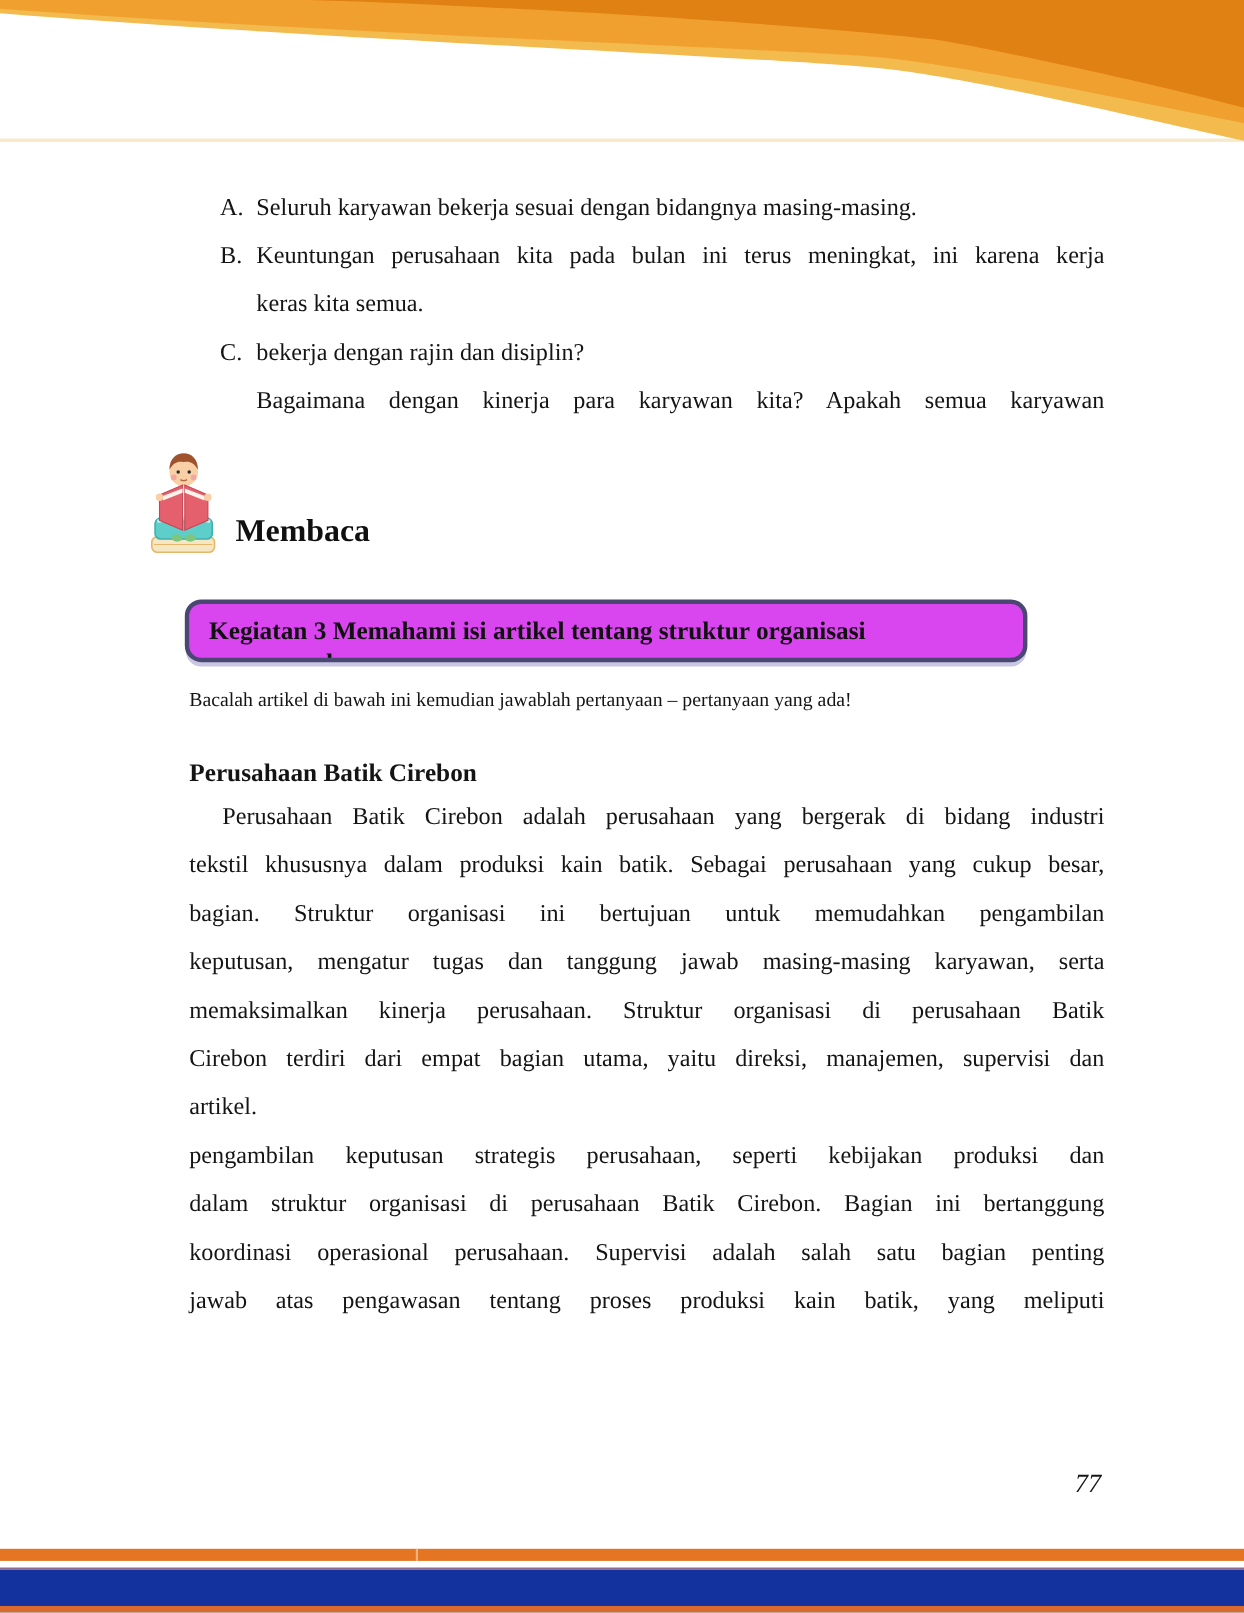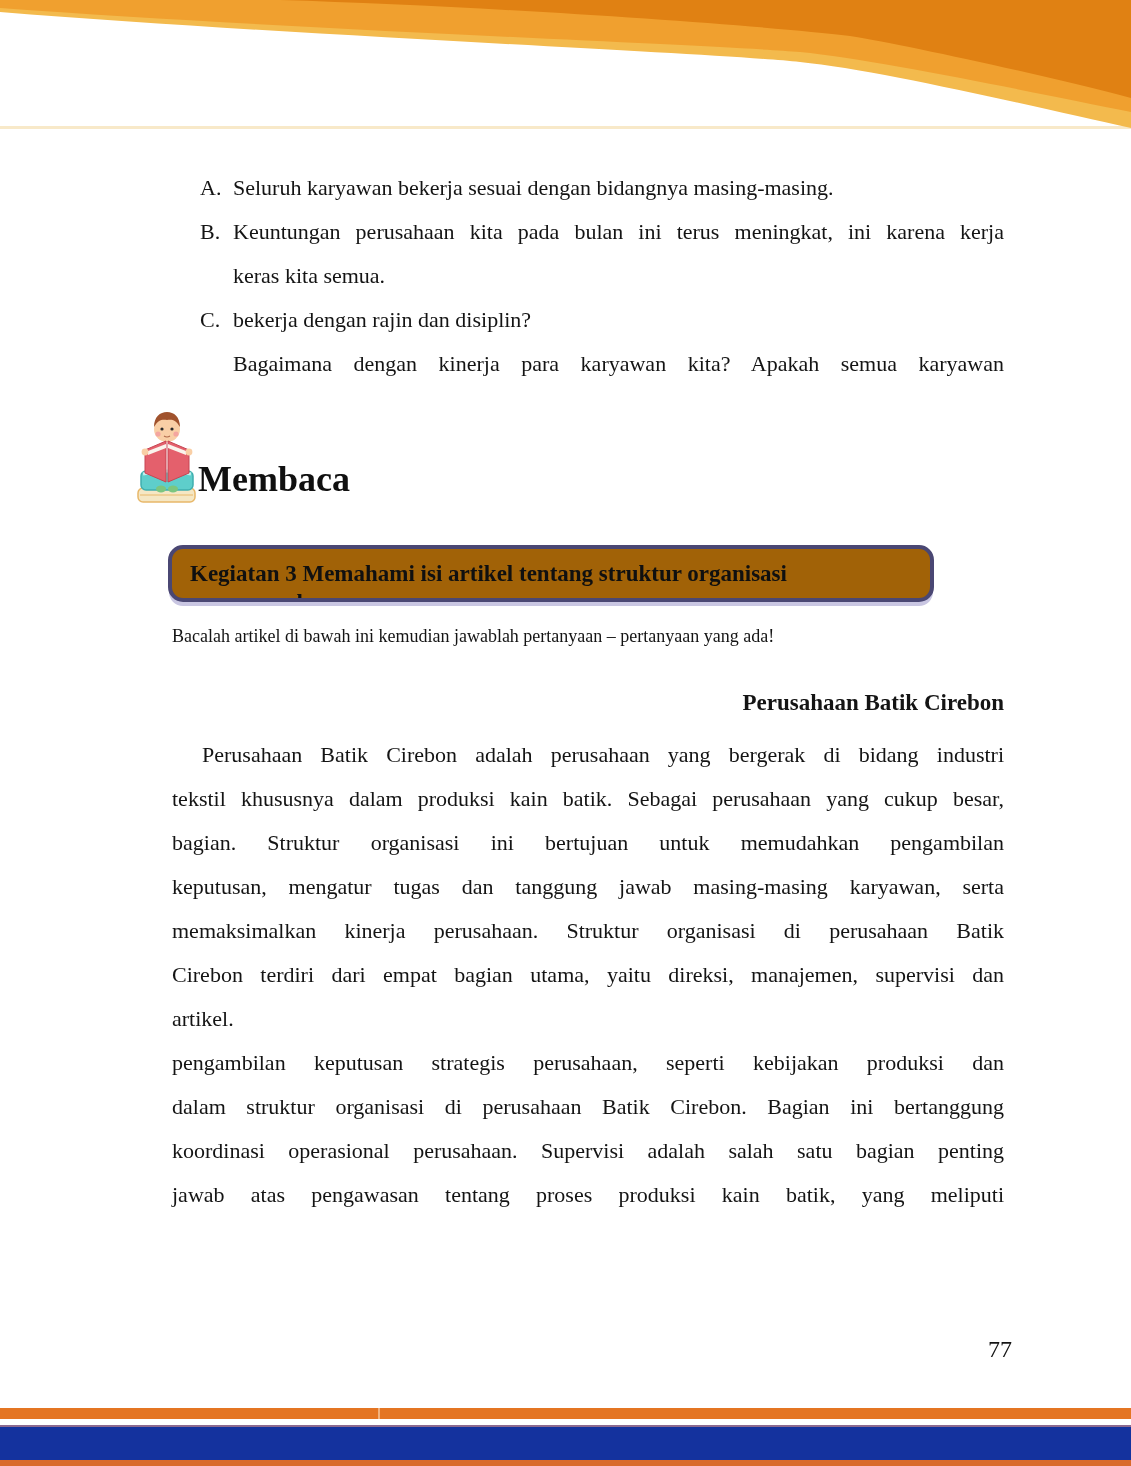--- a/index.html
+++ b/index.html
@@ -13,38 +13,38 @@
   
   .tline{font-size:22px;line-height:44px;white-space:nowrap;}
   .jline{white-space:normal;text-align:justify;text-align-last:justify;}
   
   .answer-list{position:absolute;left:172px;top:166px;width:832px;padding-left:28px;box-sizing:border-box;}
   .answer-item{display:flex;align-items:flex-start;}
   .answer-label{flex:none;width:33px;font-size:22px;line-height:44px;}
   .answer-lines{flex:1;min-width:0;}
   
   .membaca{position:absolute;left:136px;top:408px;display:flex;align-items:flex-end;}
-  .membaca-label{font-size:36px;font-weight:bold;margin-left:0;padding-bottom:6px;color:#101010;}
+  .membaca-label{font-size:29px;font-weight:bold;margin-left:16px;padding-bottom:6px;color:#101010;}
   
   .activity-box{
     position:absolute;left:168px;top:545px;width:766px;height:57px;box-sizing:border-box;
-    background:#a16207;border:4px solid #4A4773;border-radius:15px;
+    background:#d946ef;border:4px solid #4A4773;border-radius:15px;
     box-shadow:0 5px 0 -1px #C9C6E2;
     padding:11px 16px 0 18px;overflow:hidden;
   }
   .activity-title{font-size:23px;font-weight:bold;line-height:28px;color:#101010;}
   .activity-clipped{font-size:23px;font-weight:bold;line-height:30px;padding-left:40px;color:#101010;}
   
   .instruction{position:absolute;left:172px;top:614px;width:836px;font-size:18px;line-height:44px;}
   
   .article{position:absolute;left:172px;top:688px;width:832px;}
-  .article-title{text-align:right;font-weight:bold;font-size:23px;line-height:30px;margin-bottom:15px;}
+  .article-title{text-align:left;font-weight:bold;font-size:23px;line-height:30px;margin-bottom:2px;}
   .indent{padding-left:30px;}
   
-  .page-number{position:absolute;top:1334px;right:119px;font-size:24px;line-height:30px;}
+  .page-number{position:absolute;top:1334px;right:130px;font-size:24px;line-height:30px;font-style:italic;}
   
   .footer-orange{position:absolute;left:0;top:1408px;width:1131px;height:11px;background:#E47523;}
   .footer-orange-divider{position:absolute;left:378px;top:0;width:2px;height:11px;background:#F2B27E;}
   .footer-thinline{position:absolute;left:0;top:1425px;width:1131px;height:2px;background:#8D6A8F;}
   .footer-blue{position:absolute;left:0;top:1427px;width:1131px;height:33px;background:#14329E;}
   .footer-bottomline{position:absolute;left:0;top:1460px;width:1131px;height:6px;background:#D96A2C;}
 </style>
 </head>
 <body>
 

